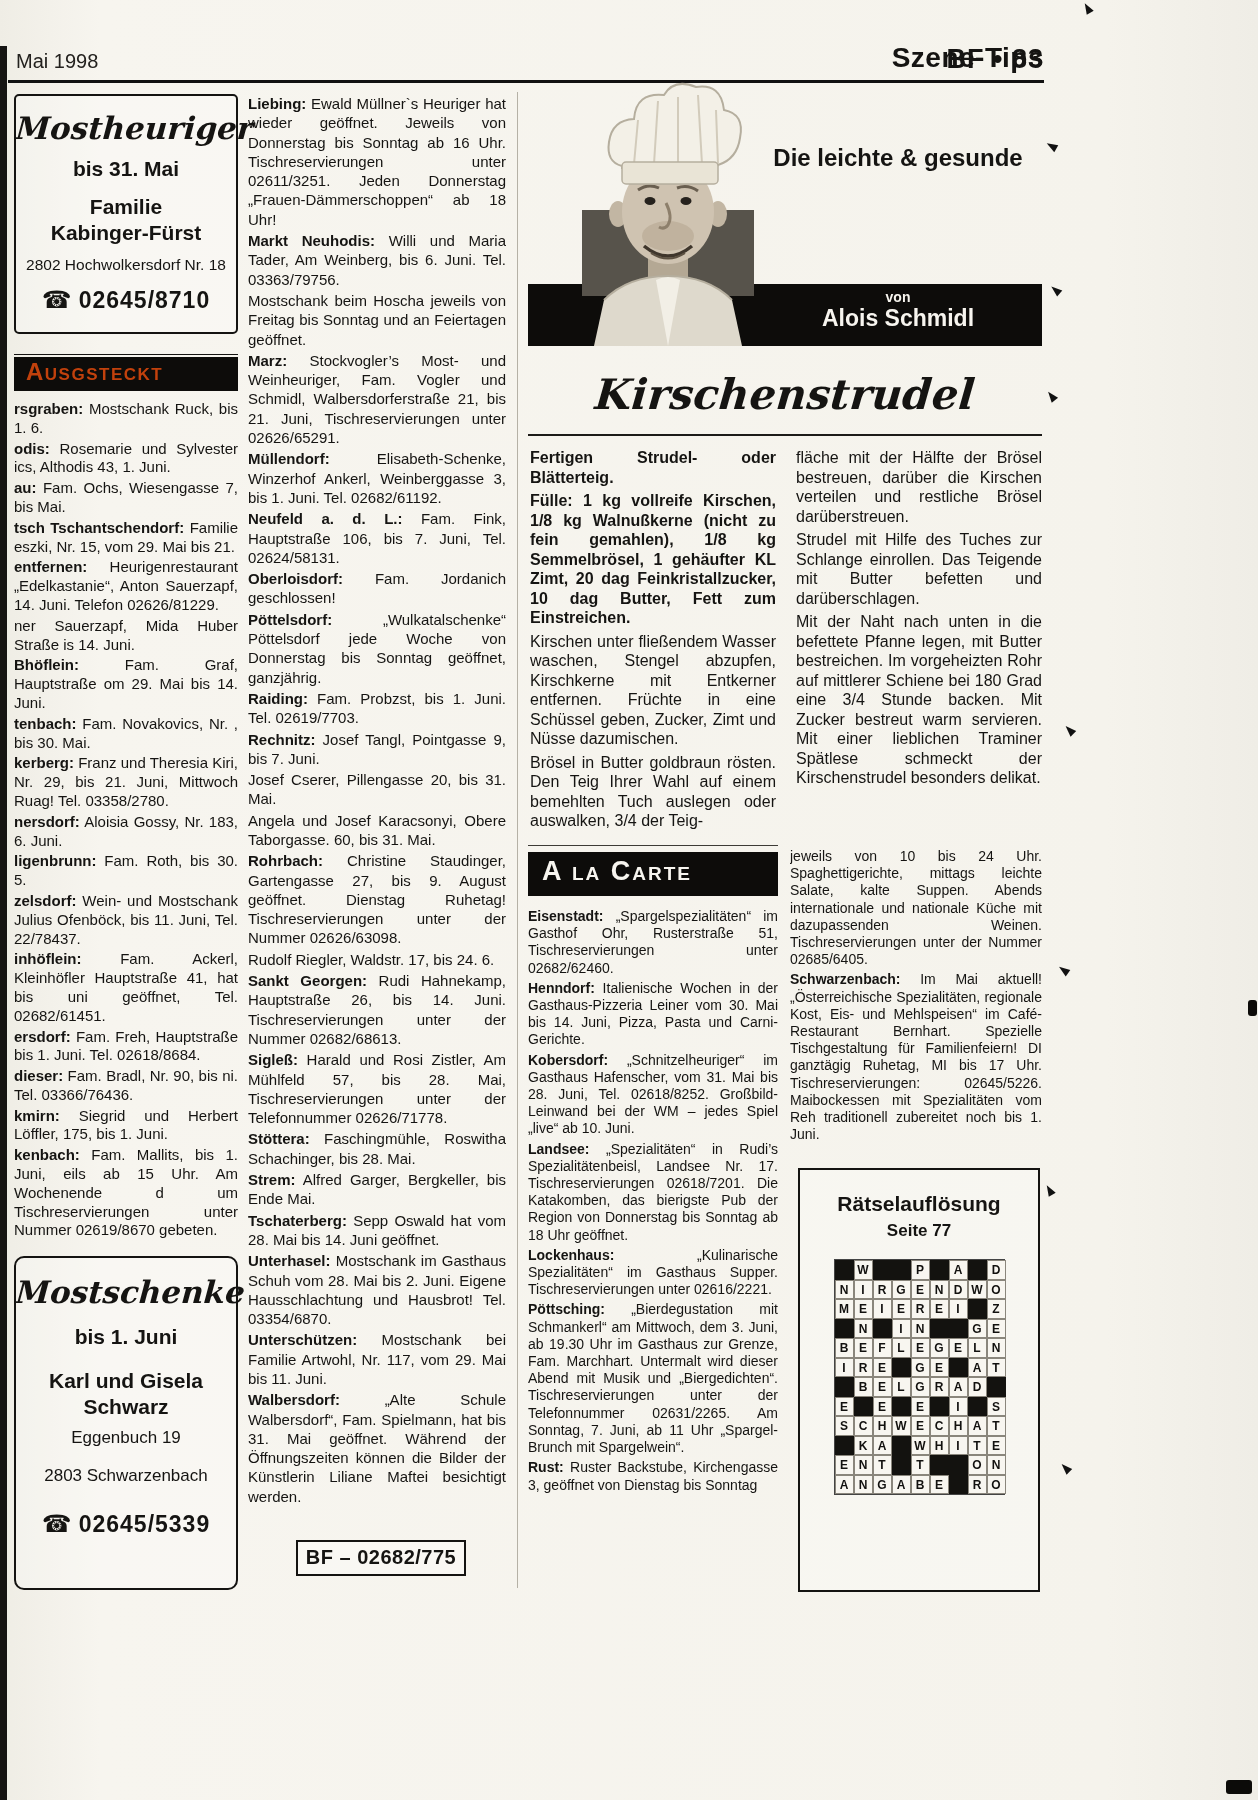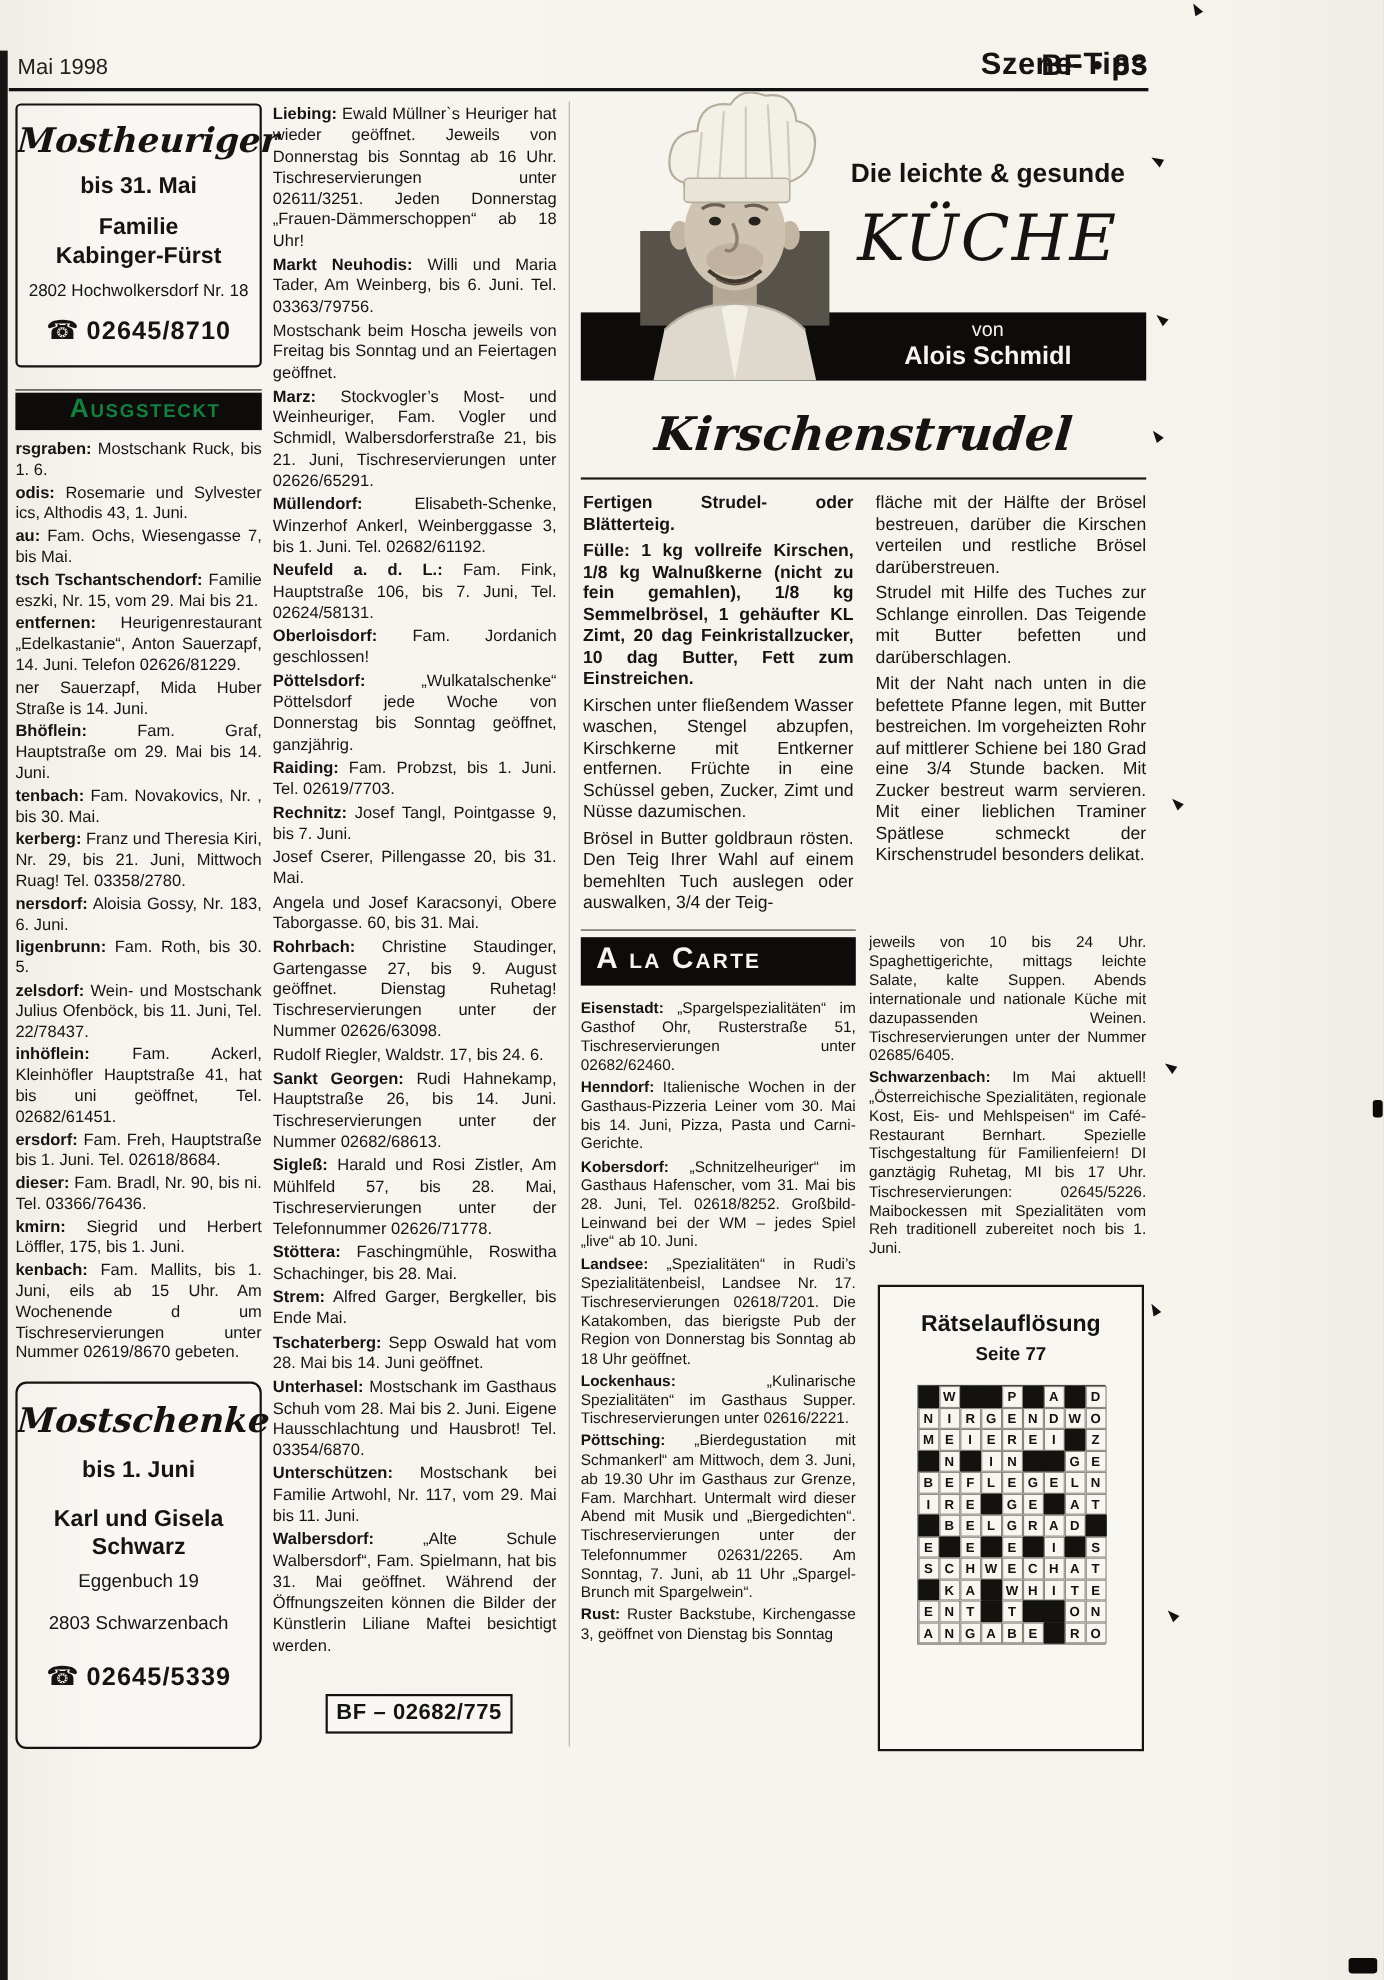--- a/index.html
+++ b/index.html
@@ -31,41 +31,41 @@
   .adbox .addr { font-size:15.5px; }
   .adbox .phone { font-size:23px; font-weight:bold; letter-spacing:1px; }
   .adbox .phone .ph-icon { font-size:24px; font-weight:normal; margin-right:6px; }
   #adbox1 { height:240px; padding-top:12px; }
   #adbox1 .script { margin-top:2px; }
   #adbox1 .b21.dur { margin-top:10px; }
   #adbox1 .b21.n1 { margin-top:12px; }
   #adbox1 .addr { margin-top:10px; }
   #adbox1 .phone { margin-top:12px; }
   .secline { margin-top:20px; height:1px; background:#141311; }
-  .section-bar { margin-top:2px; height:34px; background:#0d0c0a; color:#15803d; font-variant:small-caps; font-weight:bold; font-size:24px; padding:1px 0 0 12px; letter-spacing:1.5px;text-align:center; }
+  .section-bar { margin-top:2px; height:34px; background:#0d0c0a; color:#c2410c; font-variant:small-caps; font-weight:bold; font-size:24px; padding:1px 0 0 12px; letter-spacing:1.5px; }
   .col1-entries { margin-top:9px; height:838px; overflow:hidden; }
   #adbox2 { position:absolute; left:14px; top:1256px; width:224px; height:334px; border-radius:10px; padding-top:16px; }
   #adbox2 .b21.dur { margin-top:14px; }
   #adbox2 .b21.n1 { margin-top:18px; }
   #adbox2 .addr1 { margin-top:8px; font-size:17px; }
   #adbox2 .addr2 { margin-top:18px; font-size:17px; }
   #adbox2 .phone { margin-top:24px; }
 
   
   .col2 { position:absolute; left:248px; top:94px; width:258px; height:1440px; overflow:hidden; }
   .col2 p { line-height:19.3px; }
   .bfbox { position:absolute; left:296px; top:1540px; width:170px; height:36px; border:2px solid #141311; text-align:center; font-size:20px; font-weight:bold; padding-top:4px; letter-spacing:.5px; background:rgba(255,255,255,.3); }
 
   
   .kueche { position:absolute; left:528px; top:88px; width:514px; height:750px; }
   .k-tag { position:absolute; left:226px; top:56px; width:288px; text-align:center; font-size:24px; font-weight:bold; }
   .k-title { position:absolute; left:226px; top:94px; width:288px; text-align:center; font-family:"DejaVu Serif", serif; font-style:italic; font-size:58px; letter-spacing:2px; }
   .k-band { position:absolute; left:0; top:196px; width:514px; height:62px; background:#0d0c0a; }
   .k-byline { position:absolute; left:270px; top:5px; width:200px; text-align:center; color:#f7f5ef; }
-  .k-von { font-size:18px; font-weight:normal; }
+  .k-von { font-size:14px; font-weight:bold; }
   .k-name { font-size:23px; font-weight:bold; }
   .chef { position:absolute; left:50px; top:-18px; width:180px; height:276px; z-index:3; }
   .k-recipe-title { position:absolute; left:0; top:282px; width:514px; text-align:center; font-family:"DejaVu Serif", serif; font-style:italic; font-weight:bold; font-size:42px; transform:skewX(-5deg); }
   .k-rule { position:absolute; left:0; top:346px; width:514px; height:2px; background:#1c1b18; }
   .rcol { position:absolute; top:360px; width:246px; height:392px; overflow:hidden; }
   .rcol p { font-size:16px; line-height:19.5px; text-align:justify; margin-bottom:4px; hyphens:auto; }
   .rcol p.boldp { font-weight:bold; }
   .rleft { left:2px; }
   .rright { left:268px; }
 
@@ -206,21 +206,20 @@
 
       <p class="entry"><b>Unterschützen:</b> <span>Mostschank bei Familie Artwohl, Nr. 117, vom 29. Mai bis 11. Juni.</span></p>
 
       <p class="entry"><b>Walbersdorf:</b> <span>„Alte Schule Walbersdorf“, Fam. Spielmann, hat bis 31. Mai geöffnet. Während der Öffnungszeiten können die Bilder der Künstlerin Liliane Maftei besichtigt werden.</span></p>
 
     </div>
   <div class="bfbox">BF – 02682/775</div>
 
   <section class="kueche">
     <div class="k-tag">Die leichte &amp; gesunde</div>
-    <div class="k-title">KÜCHE</div>
     <div class="k-band">
       <div class="k-byline">
         <div class="k-von">von</div>
         <div class="k-name">Alois Schmidl</div>
       </div>
     </div>
 
     <div class="chef">
       <svg viewBox="0 0 180 276" width="180" height="276">
         <rect x="4" y="140" width="172" height="86" fill="#57534b"></rect>

